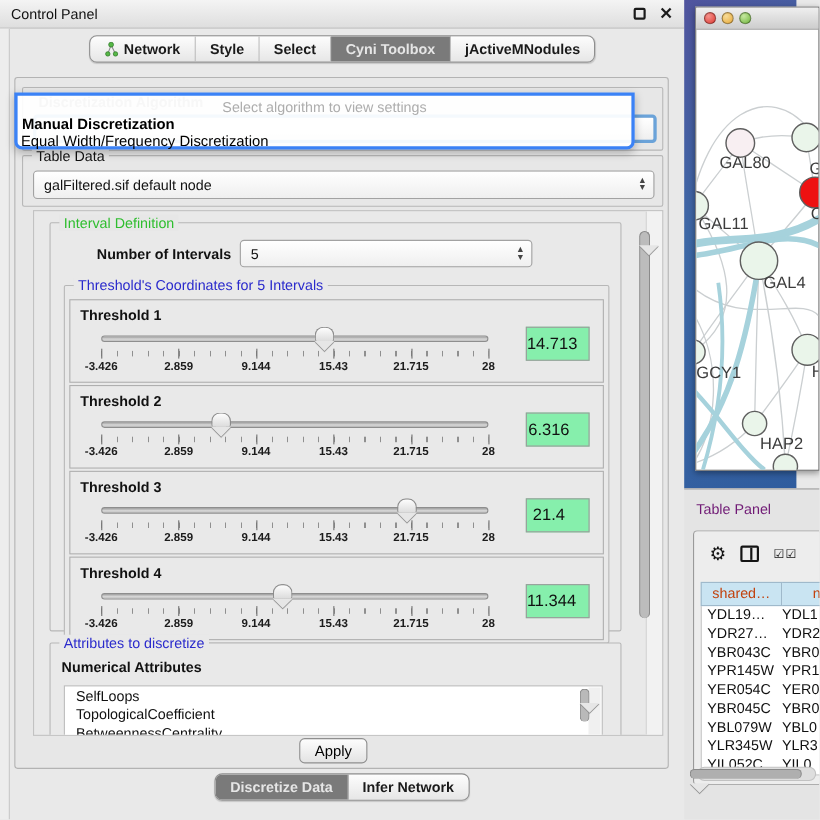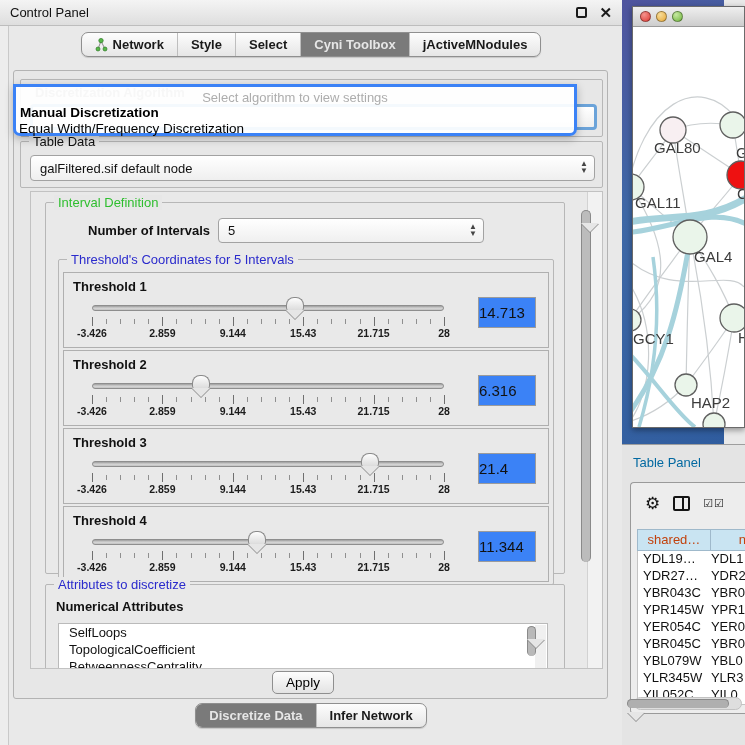--- a/index.html
+++ b/index.html
@@ -70,22 +70,22 @@
   .slider .minor-ticks { position:absolute; left:0; top:20px; width:100%; height:5px;
     background:repeating-linear-gradient(90deg,#8F8F8F 0 1px,transparent 1px 4%); }
   .slider .major { position:absolute; top:18px; width:1px; height:9px; background:#6F6F6F; }
   .slider .tick-lbl { position:absolute; top:28px; transform:translateX(-50%); font-size:10.5px; font-weight:bold; color:#1C1C1C; white-space:nowrap; }
   .thumb { position:absolute; top:-2px; width:18px; height:13px; margin-left:-9px;
     background:linear-gradient(#FDFDFD,#DCDCDC); border:1px solid #8A8A8A;
     border-radius:8px 8px 2px 2px; border-bottom:none; z-index:2; }
   .thumb::after { content:""; position:absolute; left:-1px; top:12px; width:0; height:0;
     border-left:9px solid transparent; border-right:9px solid transparent; border-top:9px solid #E6E6E6;
     filter:drop-shadow(0 1px 0 #8A8A8A); }
-  .value-box { position:absolute; right:12px; top:24px; width:58px; height:31px; background:#3b82f6;
-    border:1px solid #9B9B9B; font-size:15px; line-height:29px; text-align:left; padding-right:16px; }
+  .value-box { position:absolute; right:12px; top:24px; width:58px; height:31px; background:#86efac;
+    border:1px solid #9B9B9B; font-size:15px; line-height:29px; text-align:center; padding-right:16px; }
 
   
   .attr-list { position:absolute; left:12px; top:38px; width:490px; height:47px; background:#FFF;
     border:1px solid #BABABA; overflow:hidden; font-size:13px; }
   .attr-list .row { padding:1px 0 1px 10px; line-height:15px; }
   .list-scroll { position:absolute; right:1px; top:1px; width:11px; height:44px; background:#F0F0F0; }
   .list-scroll .thumb { position:absolute; left:1px; top:1px; width:9px; height:30px; background:#B9B9B9; border-radius:5px; }
 
   .apply-btn { position:absolute; top:671px; left:272px; width:62px; height:23px;
     border:1px solid #8F8F8F; border-radius:5px; background:linear-gradient(#FDFDFD,#E3E3E3);
@@ -100,21 +100,21 @@
     background:linear-gradient(#EFEFEF,#CDCDCD); border-bottom:1px solid #9A9A9A;
     display:flex; align-items:center; padding-left:7px; gap:5px; }
   .light { width:11px; height:11px; border-radius:50%; border:1px solid rgba(0,0,0,0.35); }
   .light.red { background:radial-gradient(circle at 35% 30%, #F4938D, #DF3B34); }
   .light.yellow { background:radial-gradient(circle at 35% 30%, #F7DD9A, #E8A938); }
   .light.green { background:radial-gradient(circle at 35% 30%, #C7E9A2, #6FB53C); }
   .net-canvas { position:absolute; left:0; top:20px; width:111px; height:400px; }
 
   .table-section { position:absolute; left:622px; top:444px; width:123px; height:301px;
     background:#E4E4E4; border-top:1px solid #9E9E9E; }
-  .tp-title { position:absolute; left:11px; top:10px; font-size:13px; color:#0369a1; }
+  .tp-title { position:absolute; left:11px; top:10px; font-size:13px; color:#701a75; }
   .tp-window { position:absolute; left:8px; top:37px; width:115px; height:232px;
     background:#EDEDED; border:1px solid #9A9A9A; border-right:none; border-radius:4px 0 0 4px; }
   .tp-toolbar { position:absolute; left:0; top:0; width:100%; height:40px; display:flex; align-items:center; gap:13px; padding-left:14px; }
   .gear { font-size:17px; color:#141414; line-height:17px; }
   .cols-icon { width:17px; height:15px; border:2px solid #141414; border-radius:2px; position:relative; }
   .cols-icon::after { content:""; position:absolute; left:50%; top:0; width:2px; height:100%; background:#141414; }
   .checks { font-size:11px; letter-spacing:1px; color:#141414; }
   .tp-table { position:absolute; left:6px; top:46px; width:112px; }
   .tp-hrow { display:flex; }
   .tp-hcell { background:#C9E4F2; border:1px solid #9FB9CB; height:22px; font-size:13px;

